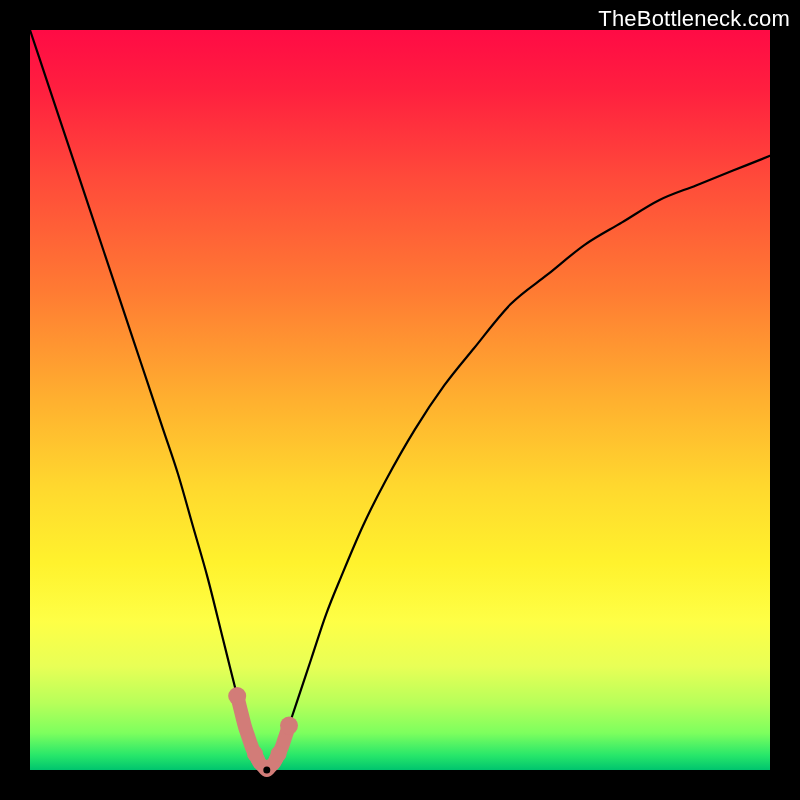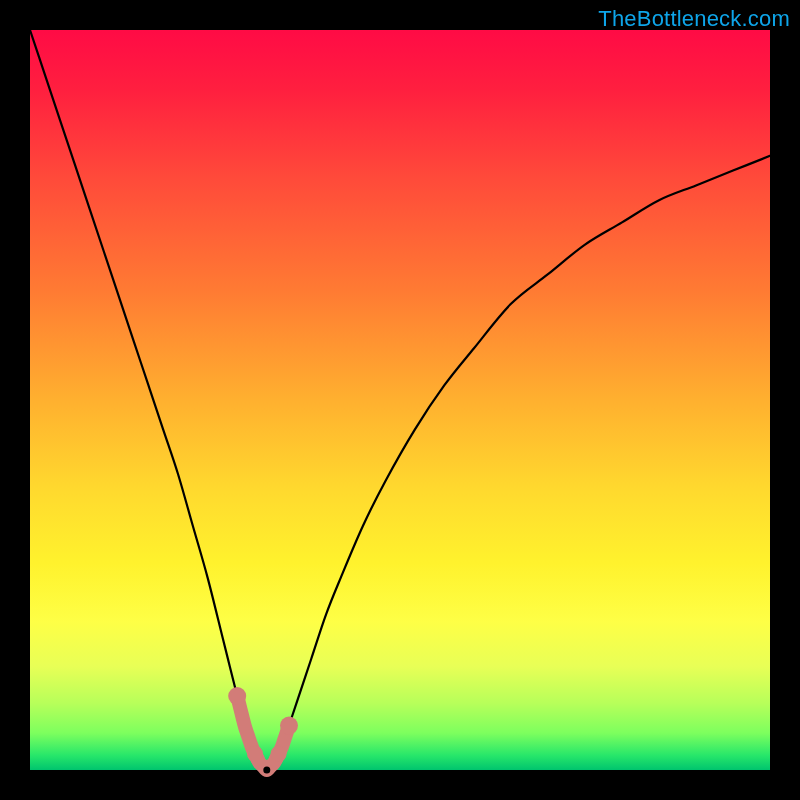--- a/index.html
+++ b/index.html
@@ -30,21 +30,21 @@
       #b7ff5a 91%,
       #7dff5e 95%,
       #28e76a 98%,
       #00c46e 100%
     );
   }
   .watermark {
     position: absolute;
     top: 6px;
     right: 10px;
-    color: #0ea5e9;
+    color: #ffffff;
     font-size: 22px;
     font-weight: 500;
     letter-spacing: 0.2px;
     user-select: none;
   }
   svg.curve {
     position: absolute;
     left: 0;
     top: 0;
     width: 740px;

